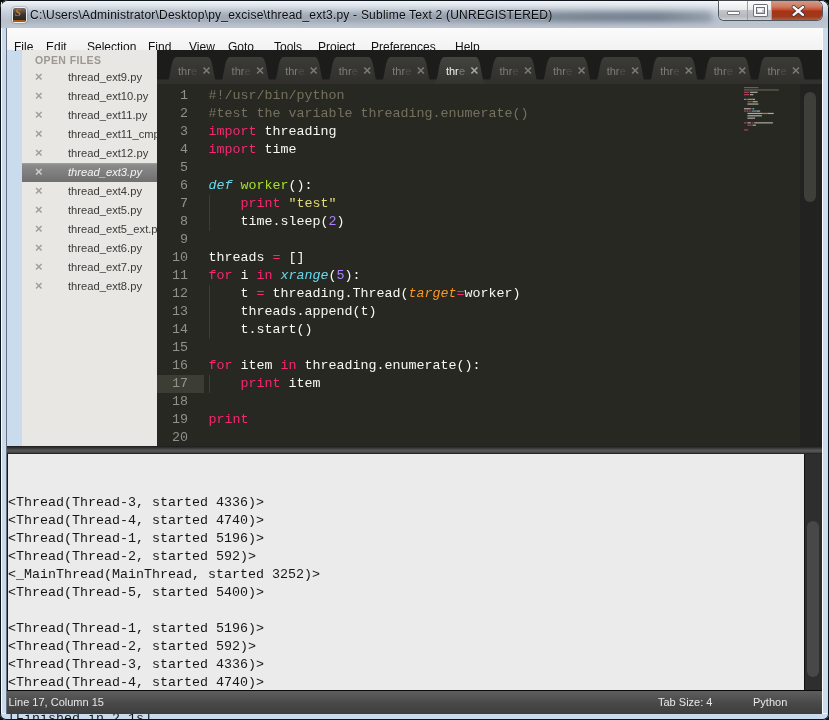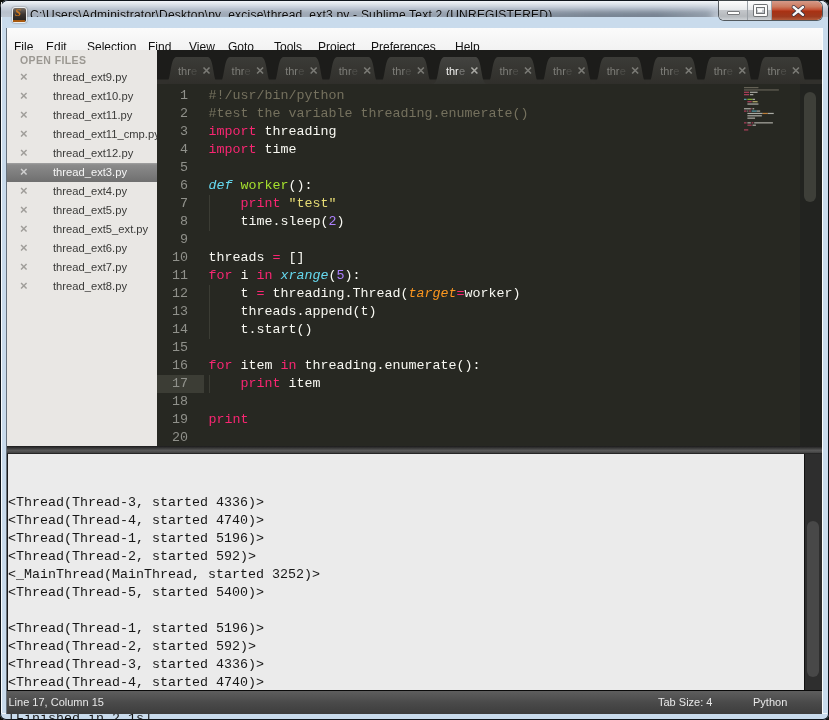--- a/index.html
+++ b/index.html
@@ -1,21 +1,21 @@
 <!DOCTYPE html>
 <html><head>
 <meta charset="utf-8">
 <style>
 * { margin:0; padding:0; box-sizing:border-box; }
 html,body { width:829px; height:720px; overflow:hidden; background:#0c0e0a; font-family:"Liberation Sans", sans-serif; }
 .a { position:absolute; }
 
 #frame { left:0; top:0; width:829px; height:720px; border-radius:8px 8px 6px 6px;
   background:#c9dbec; box-shadow: inset 0 0 0 1px #0f151c; }
-#titlebar { left:1px; top:1px; width:827px; height:16px; border-radius:7px 7px 0 0;
+#titlebar { left:1px; top:1px; width:827px; height:27px; border-radius:7px 7px 0 0;
   background:linear-gradient(180deg,#f1f4f8 0%,#dde3ea 20%,#c6cedA 45%,#b8c1cd 70%,#bec6d1 100%); overflow:hidden;}
 #titleblob { left:18px; top:10px; width:694px; height:11px;
   background:linear-gradient(90deg, rgba(50,66,84,0.18), rgba(50,66,84,0.26) 55%, rgba(46,62,80,0.50) 82%, rgba(46,62,80,0.52) 92%, rgba(50,66,84,0.30));
   filter:blur(3px); border-radius:6px; }
 #titletext { left:29px; top:7px; font-size:12px; letter-spacing:0.22px; color:#0c0c0c; white-space:pre; text-shadow:0 1px 0 rgba(255,255,255,0.3); }
 
 #appicon { left:11.5px; top:6.5px; width:15px; height:16px; border-radius:3px;
   background:linear-gradient(180deg,#7a6f66 0%,#3c3531 45%,#23201d 100%);
   border:1.5px solid #eceef0; box-shadow:0 0 1.5px #444; }
 #appicon .s { position:absolute; left:2.5px; top:-1.5px; font-family:"Liberation Serif",serif; font-style:italic; font-weight:bold; font-size:11px; color:#d2791c; }
@@ -27,27 +27,27 @@
 #btn-min { left:0; width:29px; background:linear-gradient(180deg,#fdfdfd 0%,#e8eaec 45%,#c3c6ca 50%,#b5b9bd 80%,#cdd1d5 100%); border-right:1px solid #9aa0a6;}
 #btn-max { left:29px; width:24px; background:linear-gradient(180deg,#fdfdfd 0%,#e8eaec 45%,#c3c6ca 50%,#b5b9bd 80%,#cdd1d5 100%); border-right:1px solid #9aa0a6;}
 #btn-close { left:53px; width:50px; background:linear-gradient(180deg,#d69a89 0%,#cc7a5f 30%,#c14c30 47%,#a93113 53%,#9e3a1e 82%,#b25c3c 100%); }
 #btn-min .dash { position:absolute; left:8px; top:10px; width:13px; height:4px; background:#fdfdfd; border:1px solid #77797c; border-radius:1px; }
 #btn-max .sq { position:absolute; left:5.5px; top:4px; width:13px; height:11px; border:2.5px solid #fcfcfc; border-radius:1px; box-shadow:0 0 0 1px #6f7275, inset 0 0 0 1px #6f7275; }
 #btn-max .sq:after { content:''; position:absolute; left:2px; top:1.5px; width:4px; height:3px; background:#fcfcfc; }
 
 #menubar { left:7px; top:28px; width:815px; height:22px; background:linear-gradient(180deg,#fbfbfb,#f2f2f2); }
 #menubar span { position:absolute; top:12px; font-size:12px; color:#111; }
 
-#sidebar { left:7px; top:50px; width:150px; height:396px; background:#e9e7e4; }
+#sidebar { left:22px; top:50px; width:150px; height:396px; background:#e9e7e4; }
 #openfiles { left:13px; top:4px; font-size:10.5px; font-weight:bold; color:#9b9892; letter-spacing:0.4px; }
 .sitem { position:absolute; left:0; width:150px; height:19px; }
 .sitem .x { position:absolute; left:13px; top:1px; font-size:13px; font-weight:bold; color:#a09e9a; }
 .sitem .fn { position:absolute; left:26px; top:2.5px; font-size:11.2px; color:#3a3a38;margin-left:20px; }
 .sitem.sel { background:linear-gradient(180deg,#a2a2a2 0%,#8b8b8b 10%,#6f6f6f 100%); }
-.sitem.sel .fn { color:#f5f5f5; }
+.sitem.sel .fn { color:#f5f5f5;font-style:italic; }
 .sitem.sel .x { color:#cfcfcf; }
 
 #tabbar { left:157px; top:50px; width:665px; height:34px; background:#1c1c1a; }
 
 #editor { left:157px; top:84px; width:665px; height:362px; background:#272822; overflow:hidden; }
 #gutterhl { left:0; top:291px; width:47px; height:18px; background:#3c3d35; }
 #gutter { left:0; top:3px; width:31px; text-align:right; font-family:"Liberation Mono",monospace; font-size:13.33px; line-height:18px; color:#90918b; white-space:pre; }
 #code { left:51.5px; top:3px; font-family:"Liberation Mono",monospace; font-size:13.33px; line-height:18px; color:#f8f8f2; white-space:pre; }
 #code .c { color:#75715e; }
 #code .p { color:#f92672; }

